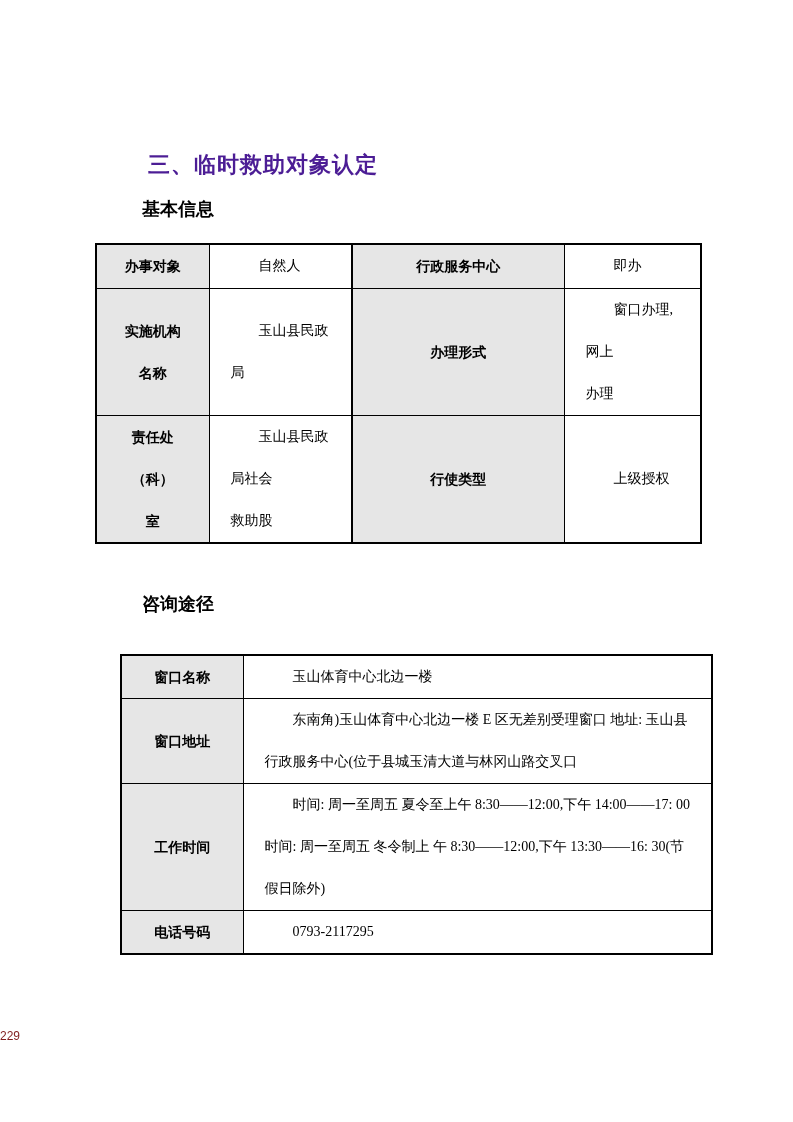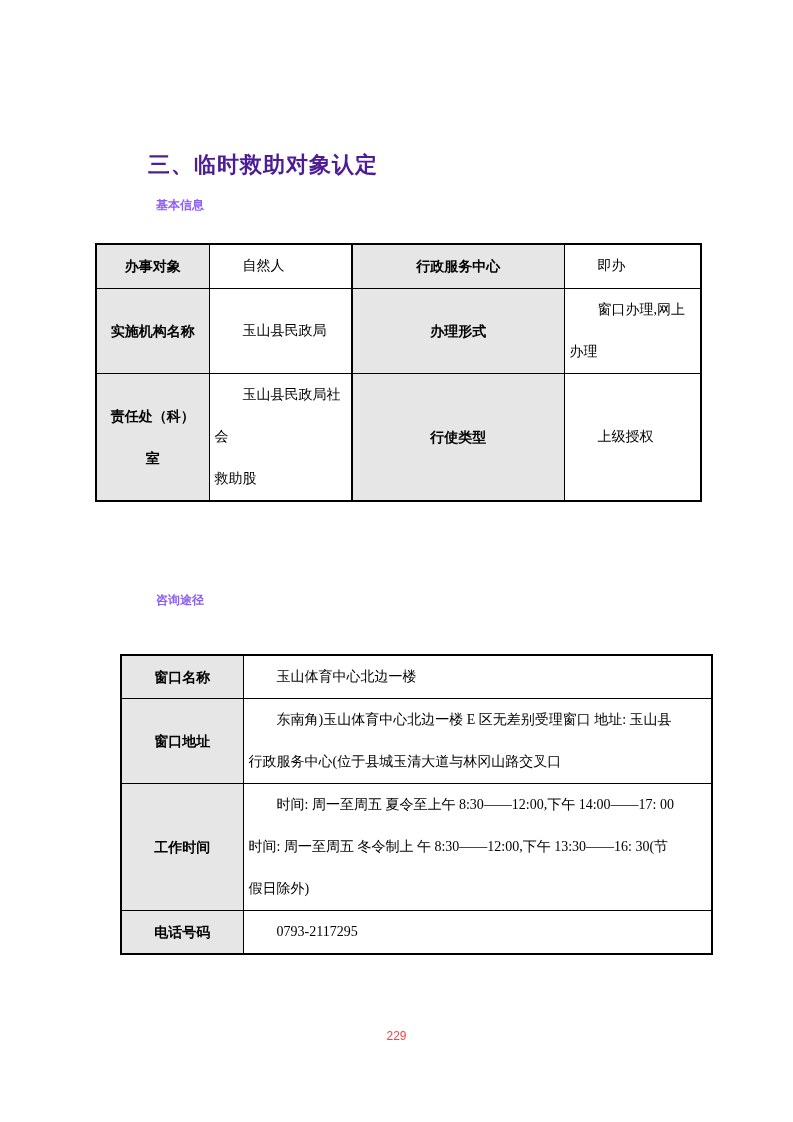--- a/index.html
+++ b/index.html
@@ -20,45 +20,45 @@
     top: 150px;
     font-family: "Liberation Sans", sans-serif;
     font-size: 22px;
     font-weight: bold;
     color: #4c1d95;
     letter-spacing: 1px;
     white-space: nowrap;
   }
   .sec-heading {
     position: absolute;
-    left: 156px;
+    left: 142px;
     font-family: "Liberation Sans", sans-serif;
-    font-size: 12px;
+    font-size: 18px;
     font-weight: bold;
-    color: #8b5cf6;
+    color: #000000;
     white-space: nowrap;
   }
   #sec1 { top: 197px; }
   #sec2 { top: 592px; }
 
   table.doc-table {
     position: absolute;
     border-collapse: collapse;
     table-layout: fixed;
     border: 2px solid #000;
     font-size: 14px;
   }
   #basic-table { left: 95px; top: 243px; width: 605px; }
   #consult-table { left: 120px; top: 654px; width: 591px; }
 
   .doc-table td {
     border: 1.5px solid #000;
     vertical-align: middle;
     line-height: 42px;
-    padding: 0 5px;
+    padding: 0 21px;
     overflow: hidden;
   }
   .doc-table td.lbl {
     background: #e6e6e6;
     font-family: "Liberation Sans", sans-serif;
     font-weight: bold;
     text-align: center;
   }
   .doc-table td.val {
     background: #ffffff;
@@ -67,24 +67,23 @@
   }
   td.sep { border-left-width: 2px; }
   .ln { display: block; }
   .ind { text-indent: 2em; }
 
   .page-number {
     position: absolute;
     top: 1029px;
     left: 0;
     width: 100%;
-    text-align: center;
     font-family: "Liberation Sans", sans-serif;
     font-size: 12px;
-    color: #ef4444;
+    color: #7f1d1d;
   }
 </style>
 </head>
 <body>
 
 <div class="page">
 
   <div class="doc-title">三、临时救助对象认定</div>
 
   <div class="sec-heading" id="sec1">基本信息</div>

